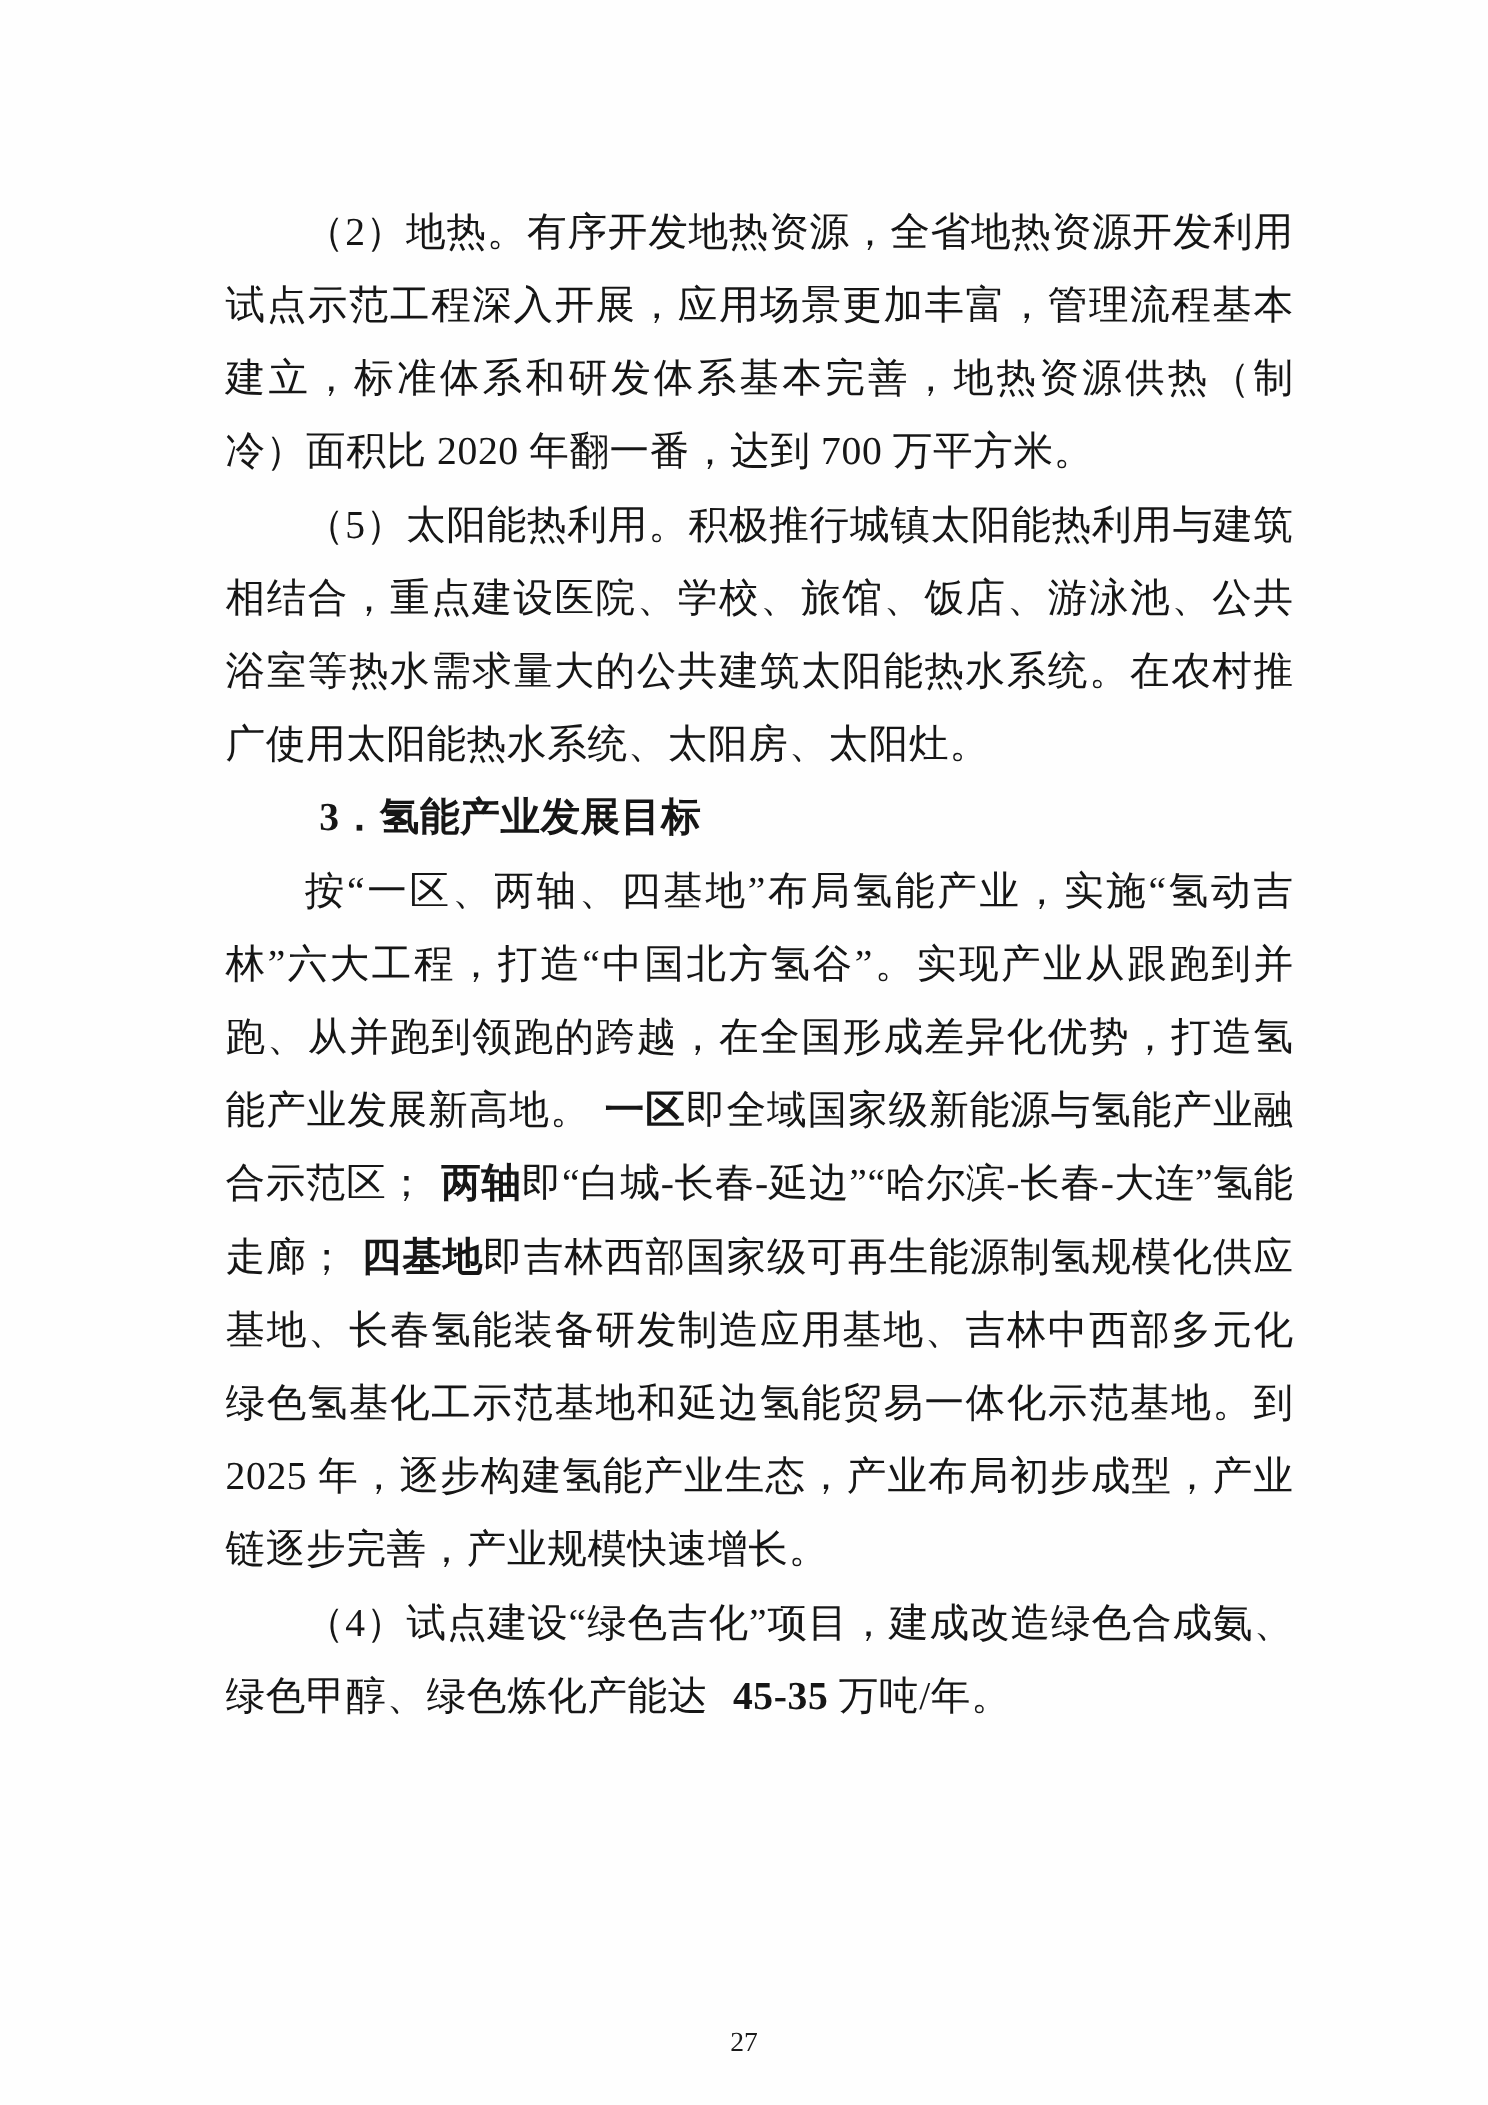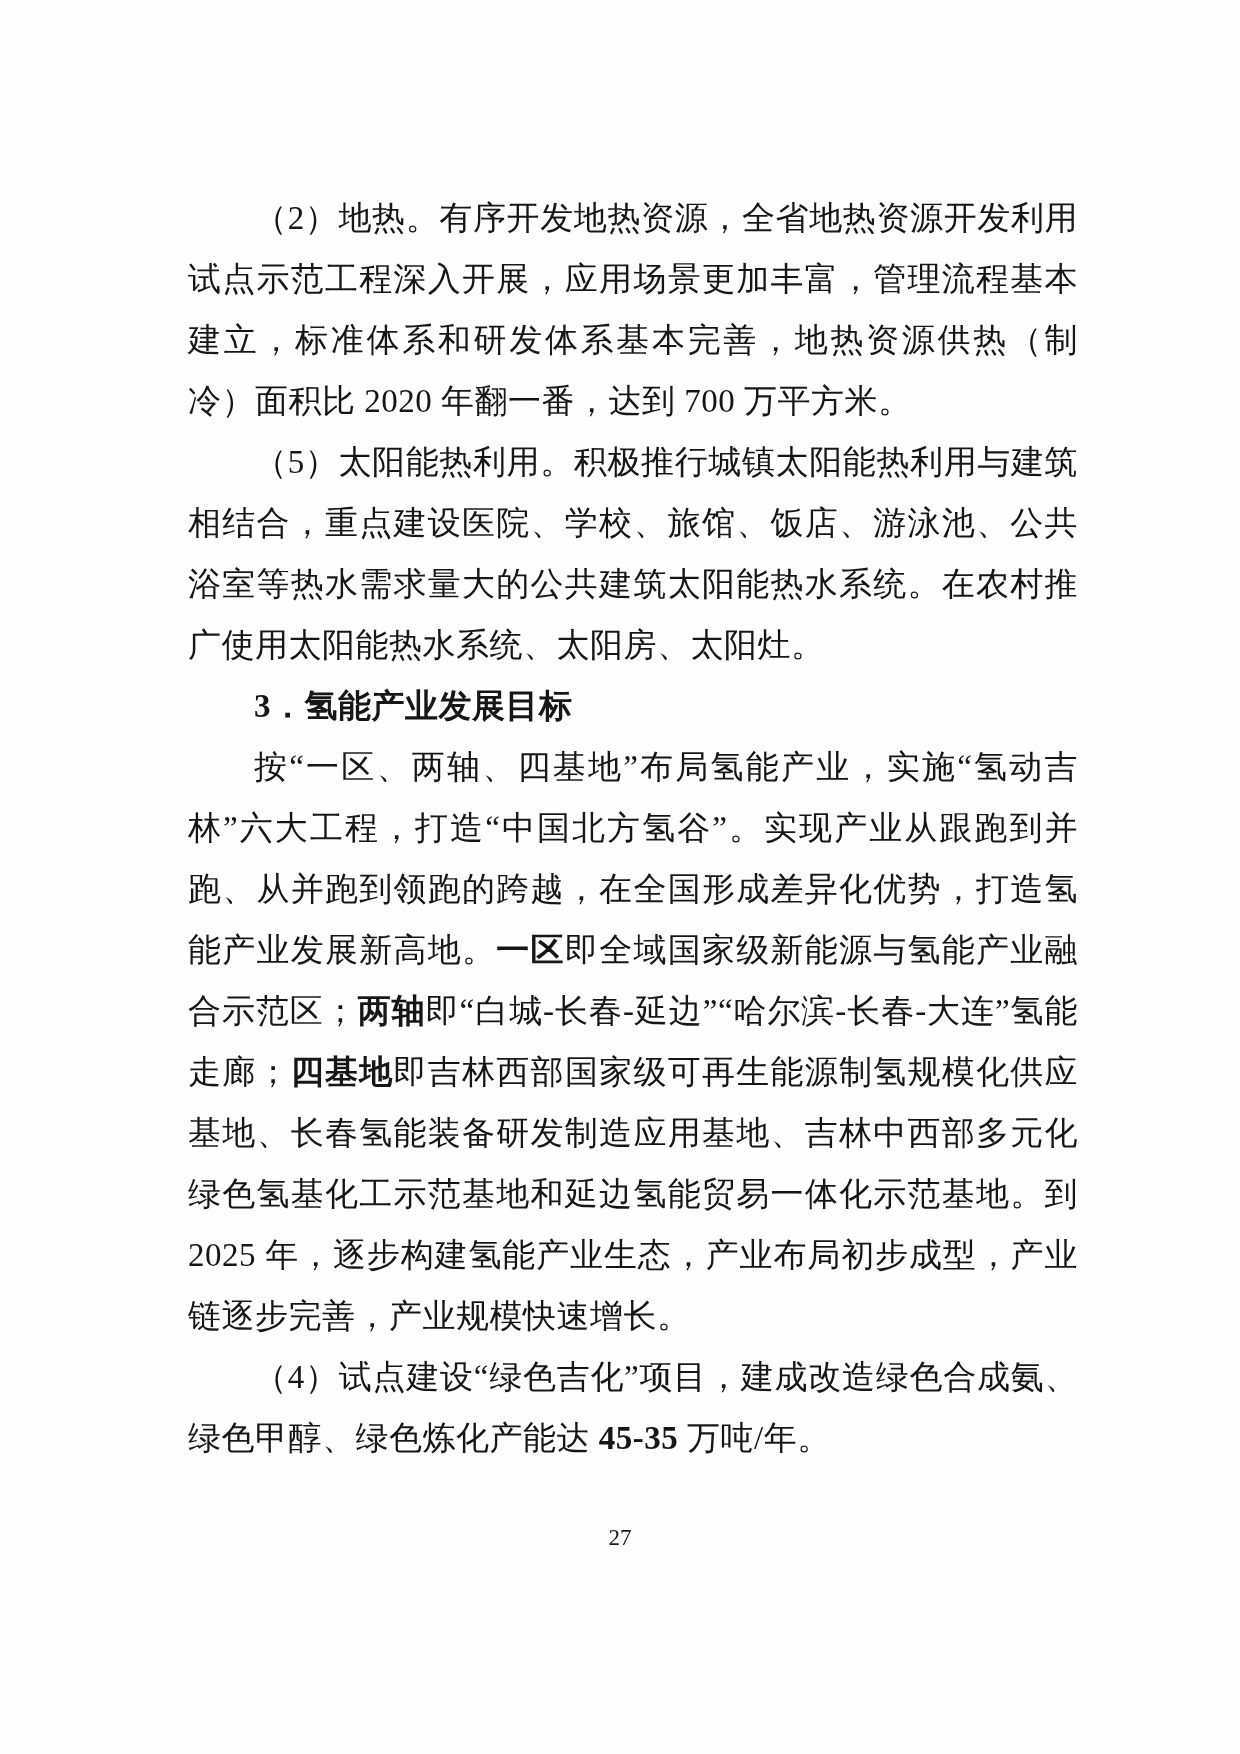--- a/index.html
+++ b/index.html
@@ -16,43 +16,44 @@
     overflow: hidden;
   }
   .page {
     position: absolute;
     inset: 0;
     background: #fefefe;
   }
   .content {
     position: absolute;
     left: 188px;
-    top: 188px;
+    top: 164px;
     width: 890px;
     font-size: 33px;
     line-height: 61px;
     text-align: justify;
     text-justify: inter-character;
     letter-spacing: 0.5px;
   }
   .para {
     margin: 0;
     padding: 0;
     text-indent: 66px;
   }
   .para.heading {
     font-weight: bold;
     text-align: left;
   }
   .bold {
     font-weight: bold;
+    margin-left: 12px;
   }
   .page-number {
     position: absolute;
-    top: 1524px;
+    top: 1688px;
     left: 0;
     width: 1240px;
     text-align: center;
     font-size: 23px;
     line-height: 28px;
     color: #1a1a1a;
   }
 </style>
 </head>
 <body>

